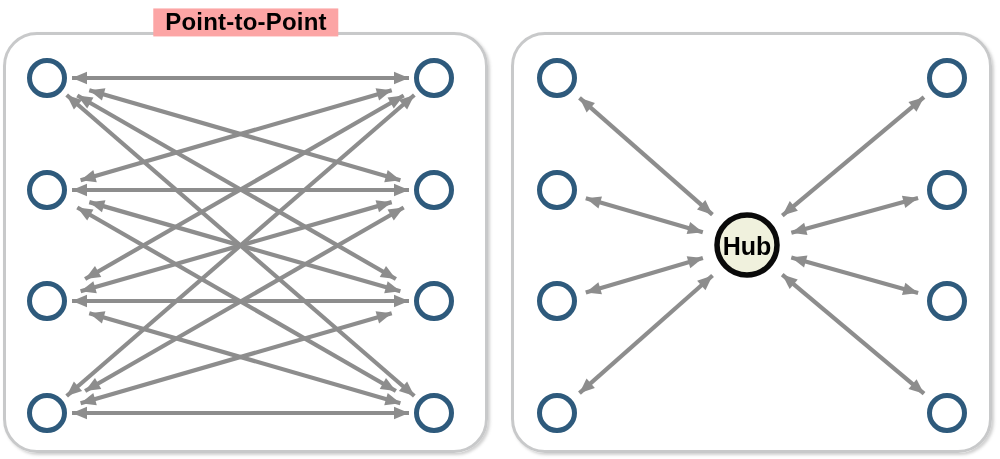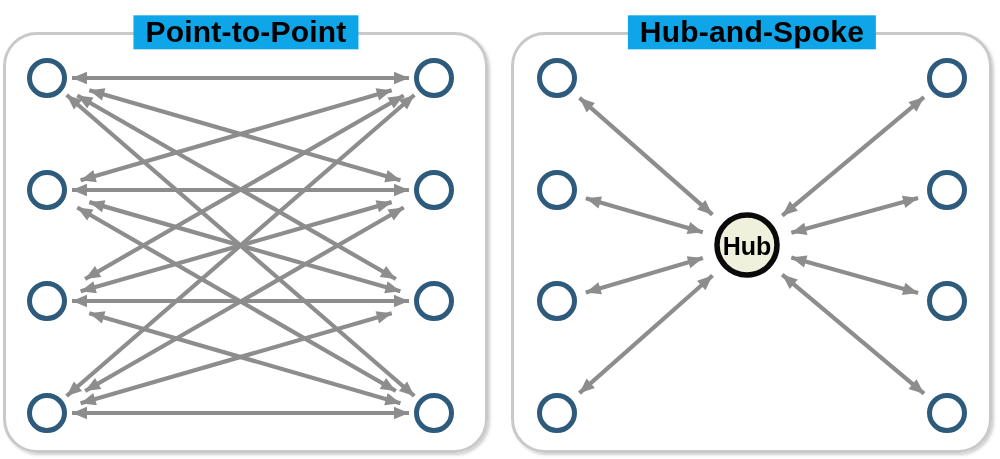--- a/index.html
+++ b/index.html
@@ -17,25 +17,25 @@
     box-sizing:border-box;
     border:3px solid #c8c9ca;
     border-radius:34px;
     background:transparent;
     box-shadow:2px 2px 3px rgba(100,100,100,0.30);
   }
   #panel-left{left:3px;width:485px;}
   #panel-right{left:511px;width:481px;}
   .panel-title{
     position:absolute;
-    top:33px;
+    top:23px;
     transform:translate(-50%,-52%);
-    background:#0ea5e9;
+    background:#fca5a5;
     padding:0 12px;
-    font-size:30px;
+    font-size:24px;
     font-weight:700;
     color:#000000;
     white-space:nowrap;
     letter-spacing:0.2px;
   }
   #title-left{left:246px;}
   #title-right{left:752px;}
   #diagram-svg{
     position:absolute;
     left:0;top:0;
@@ -189,14 +189,13 @@
         <circle cx="947" cy="78" r="17.5" fill="#ffffff" stroke="#2e5a7c" stroke-width="5"></circle>
         <circle cx="947" cy="190" r="17.5" fill="#ffffff" stroke="#2e5a7c" stroke-width="5"></circle>
         <circle cx="947" cy="301" r="17.5" fill="#ffffff" stroke="#2e5a7c" stroke-width="5"></circle>
         <circle cx="947" cy="413" r="17.5" fill="#ffffff" stroke="#2e5a7c" stroke-width="5"></circle>
         <circle cx="747" cy="245" r="30" fill="#f0f1dd" stroke="#0a0a0a" stroke-width="5.5"></circle>
         <text x="747" y="246" text-anchor="middle" dominant-baseline="central" font-family="Liberation Sans, sans-serif" font-size="25" font-weight="700" fill="#000000">Hub</text>
       </g>
     </svg>
 
   <div class="panel-title" id="title-left">Point-to-Point</div>
-  <div class="panel-title" id="title-right">Hub-and-Spoke</div>
 </div>
 
 </body></html>

